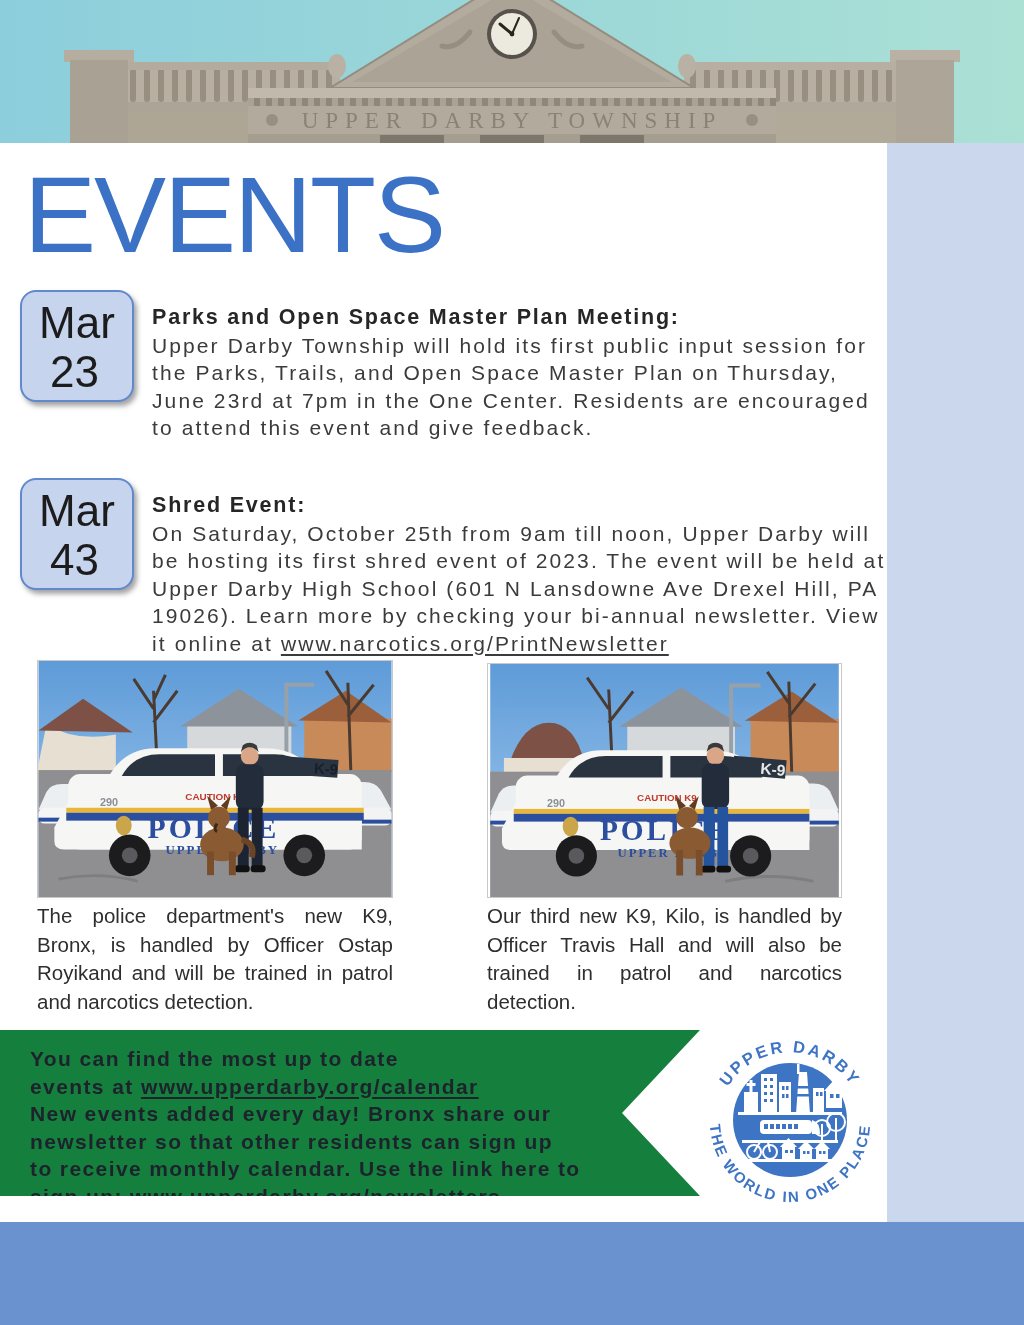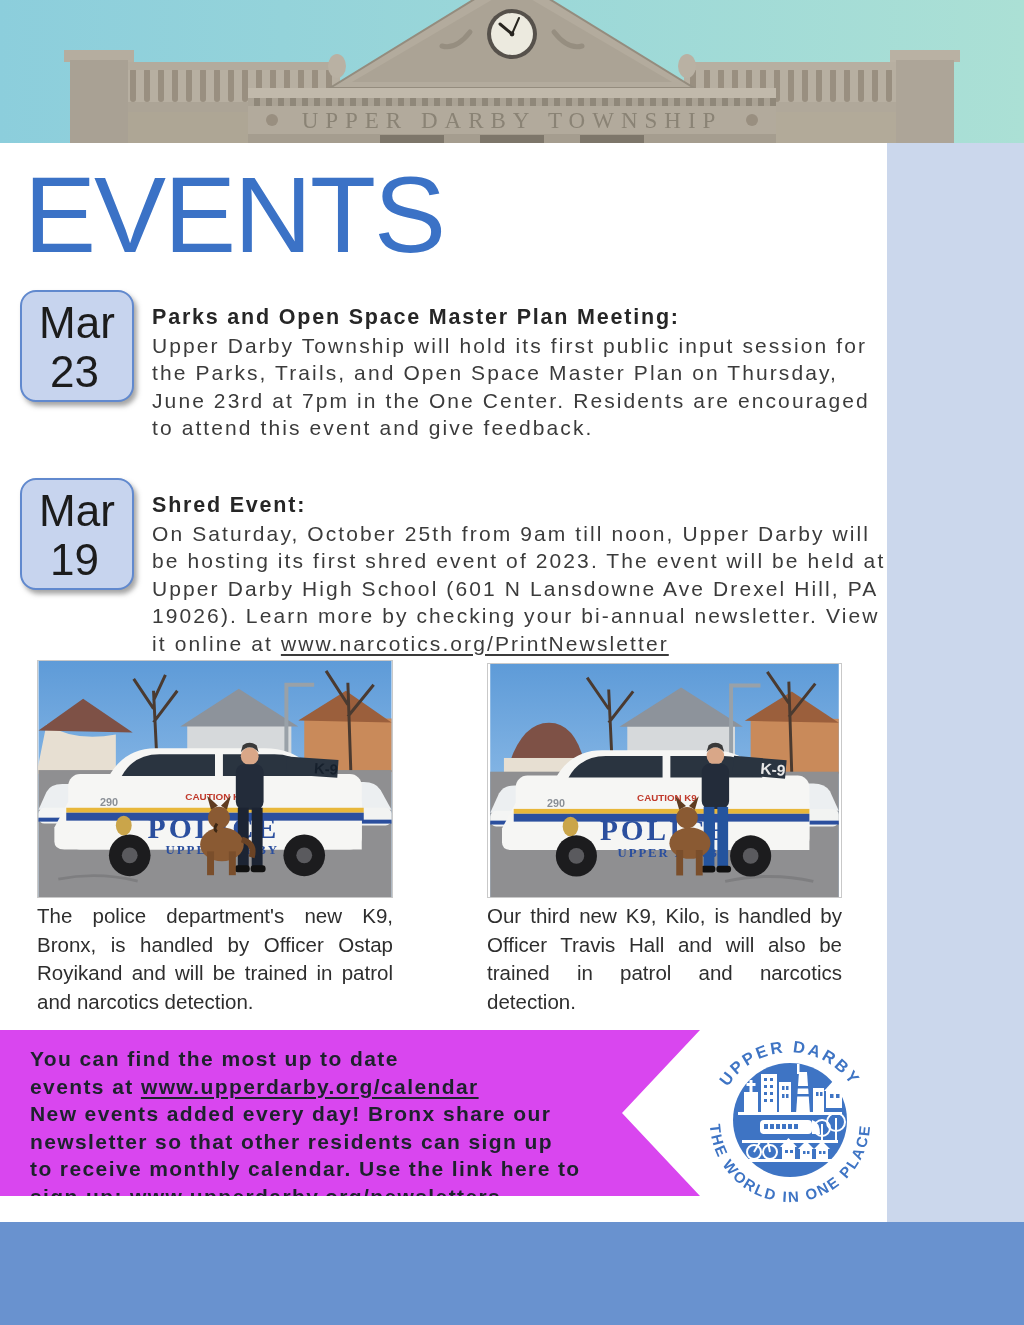--- a/index.html
+++ b/index.html
@@ -48,21 +48,21 @@
   .caption {
     position:absolute; top:902px; width:356px;
     font-size:20.5px; line-height:28.5px; color:#2e2e2e;
     text-align:justify;
   }
   #caption-0 { left:37px; } #caption-1 { left:487px; width:355px; }
 
   
   .ribbon {
     position:absolute; left:0; top:1030px; width:700px; height:166px;
-    background:#d946ef;
+    background:#15803d;
     clip-path:polygon(0 0, 100% 0, calc(100% - 78px) 50%, 100% 100%, 0 100%);
     padding:15px 110px 0 30px;
     color:#1d222c; font-weight:700; font-size:21px; letter-spacing:1.4px; line-height:27.5px;
   }
   .ribbon a { color:#1d222c; text-decoration:underline; text-underline-offset:3px; }
 
   
   .logo { position:absolute; left:698px; top:1028px; width:184px; height:184px; }
   .logo svg { display:block; }
 
@@ -144,21 +144,21 @@
     <div class="month">Mar</div>
     <div class="day">23</div>
   </div>
   <div class="event-text" id="event-0-text">
     <div class="event-title">Parks and Open Space Master Plan Meeting:</div>
     <div class="event-body">Upper Darby Township will hold its first public input session for the Parks, Trails, and Open Space Master Plan on Thursday, June 23rd at 7pm in the One Center. Residents are encouraged to attend this event and give feedback.</div>
   </div>
 
   <div class="date-badge" id="event-1-badge">
     <div class="month">Mar</div>
-    <div class="day">19</div>
+    <div class="day">43</div>
   </div>
   <div class="event-text" id="event-1-text">
     <div class="event-title">Shred Event:</div>
     <div class="event-body"><span>On Saturday, October 25th from 9am till noon, Upper Darby will be hosting its first shred event of 2023. The event will be held at Upper Darby High School (601 N Lansdowne Ave Drexel Hill, PA 19026). Learn more by checking your bi-annual newsletter. View it online at </span><a class="inline-link">www.narcotics.org/PrintNewsletter</a></div>
   </div>
 
   <div class="photo" id="photo-0">
     <svg viewBox="0 0 356 238">
       <defs>
         <linearGradient id="psky0" x1="0" y1="0" x2="0" y2="1">

